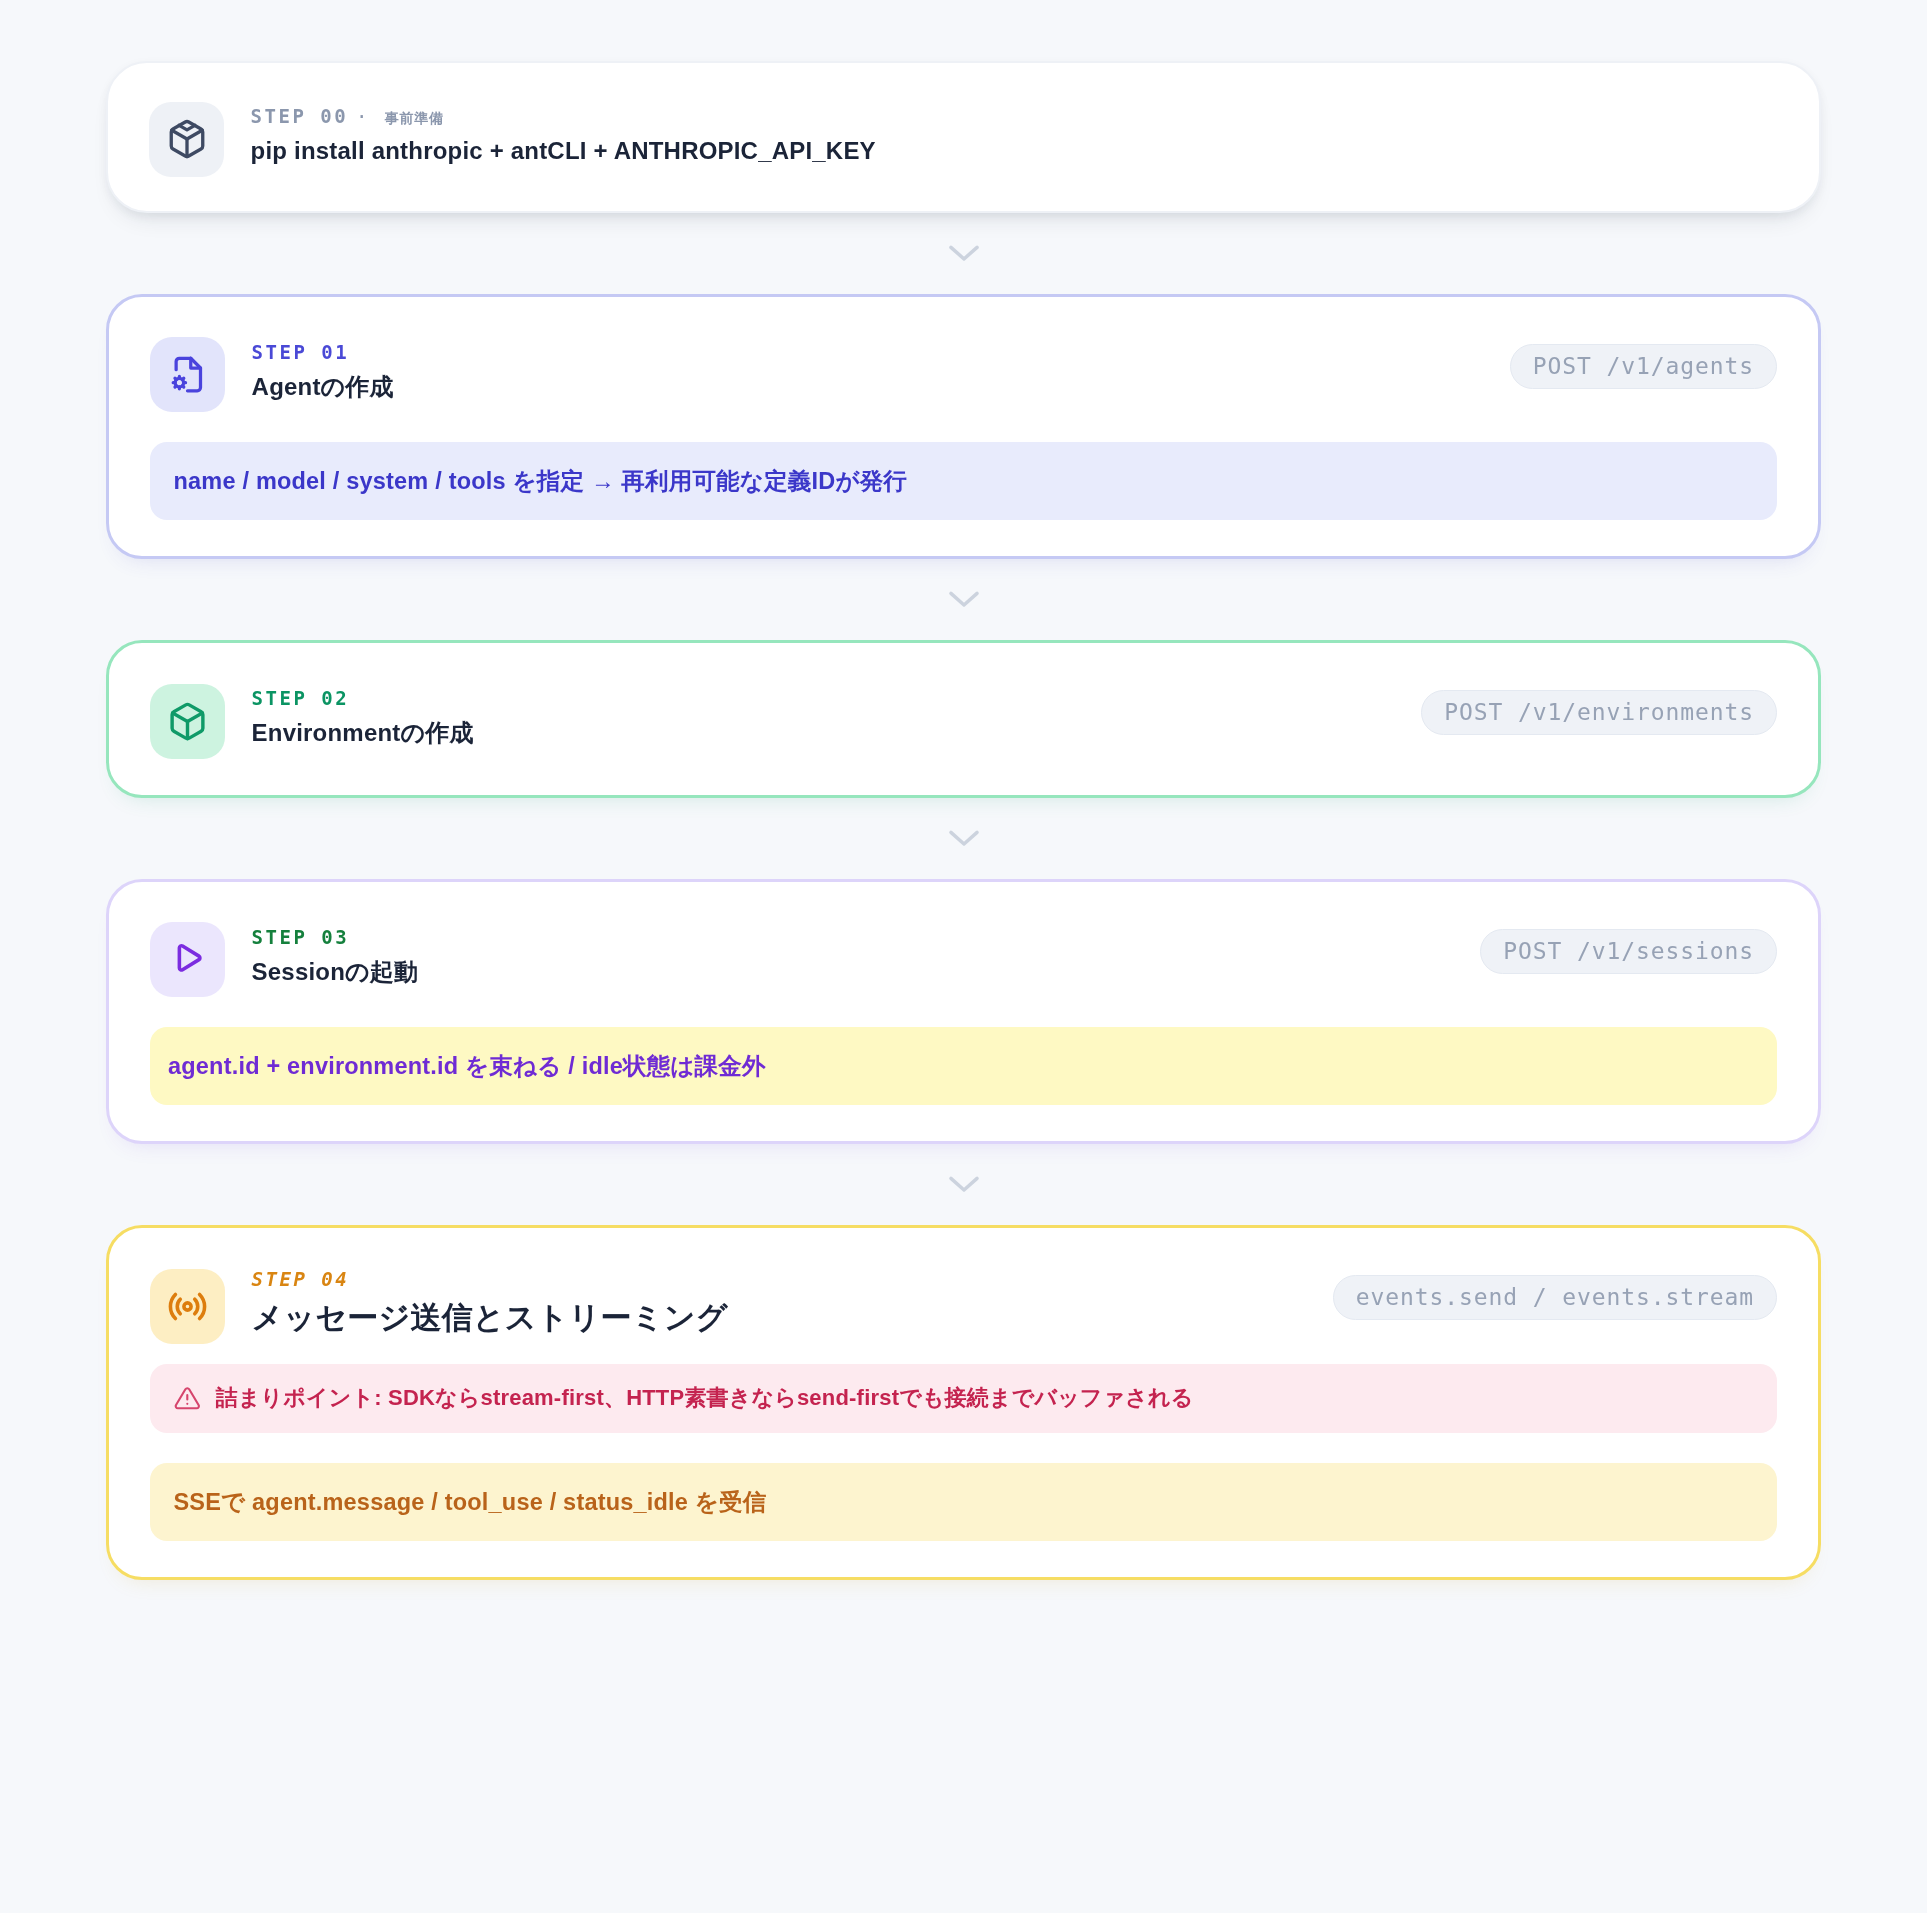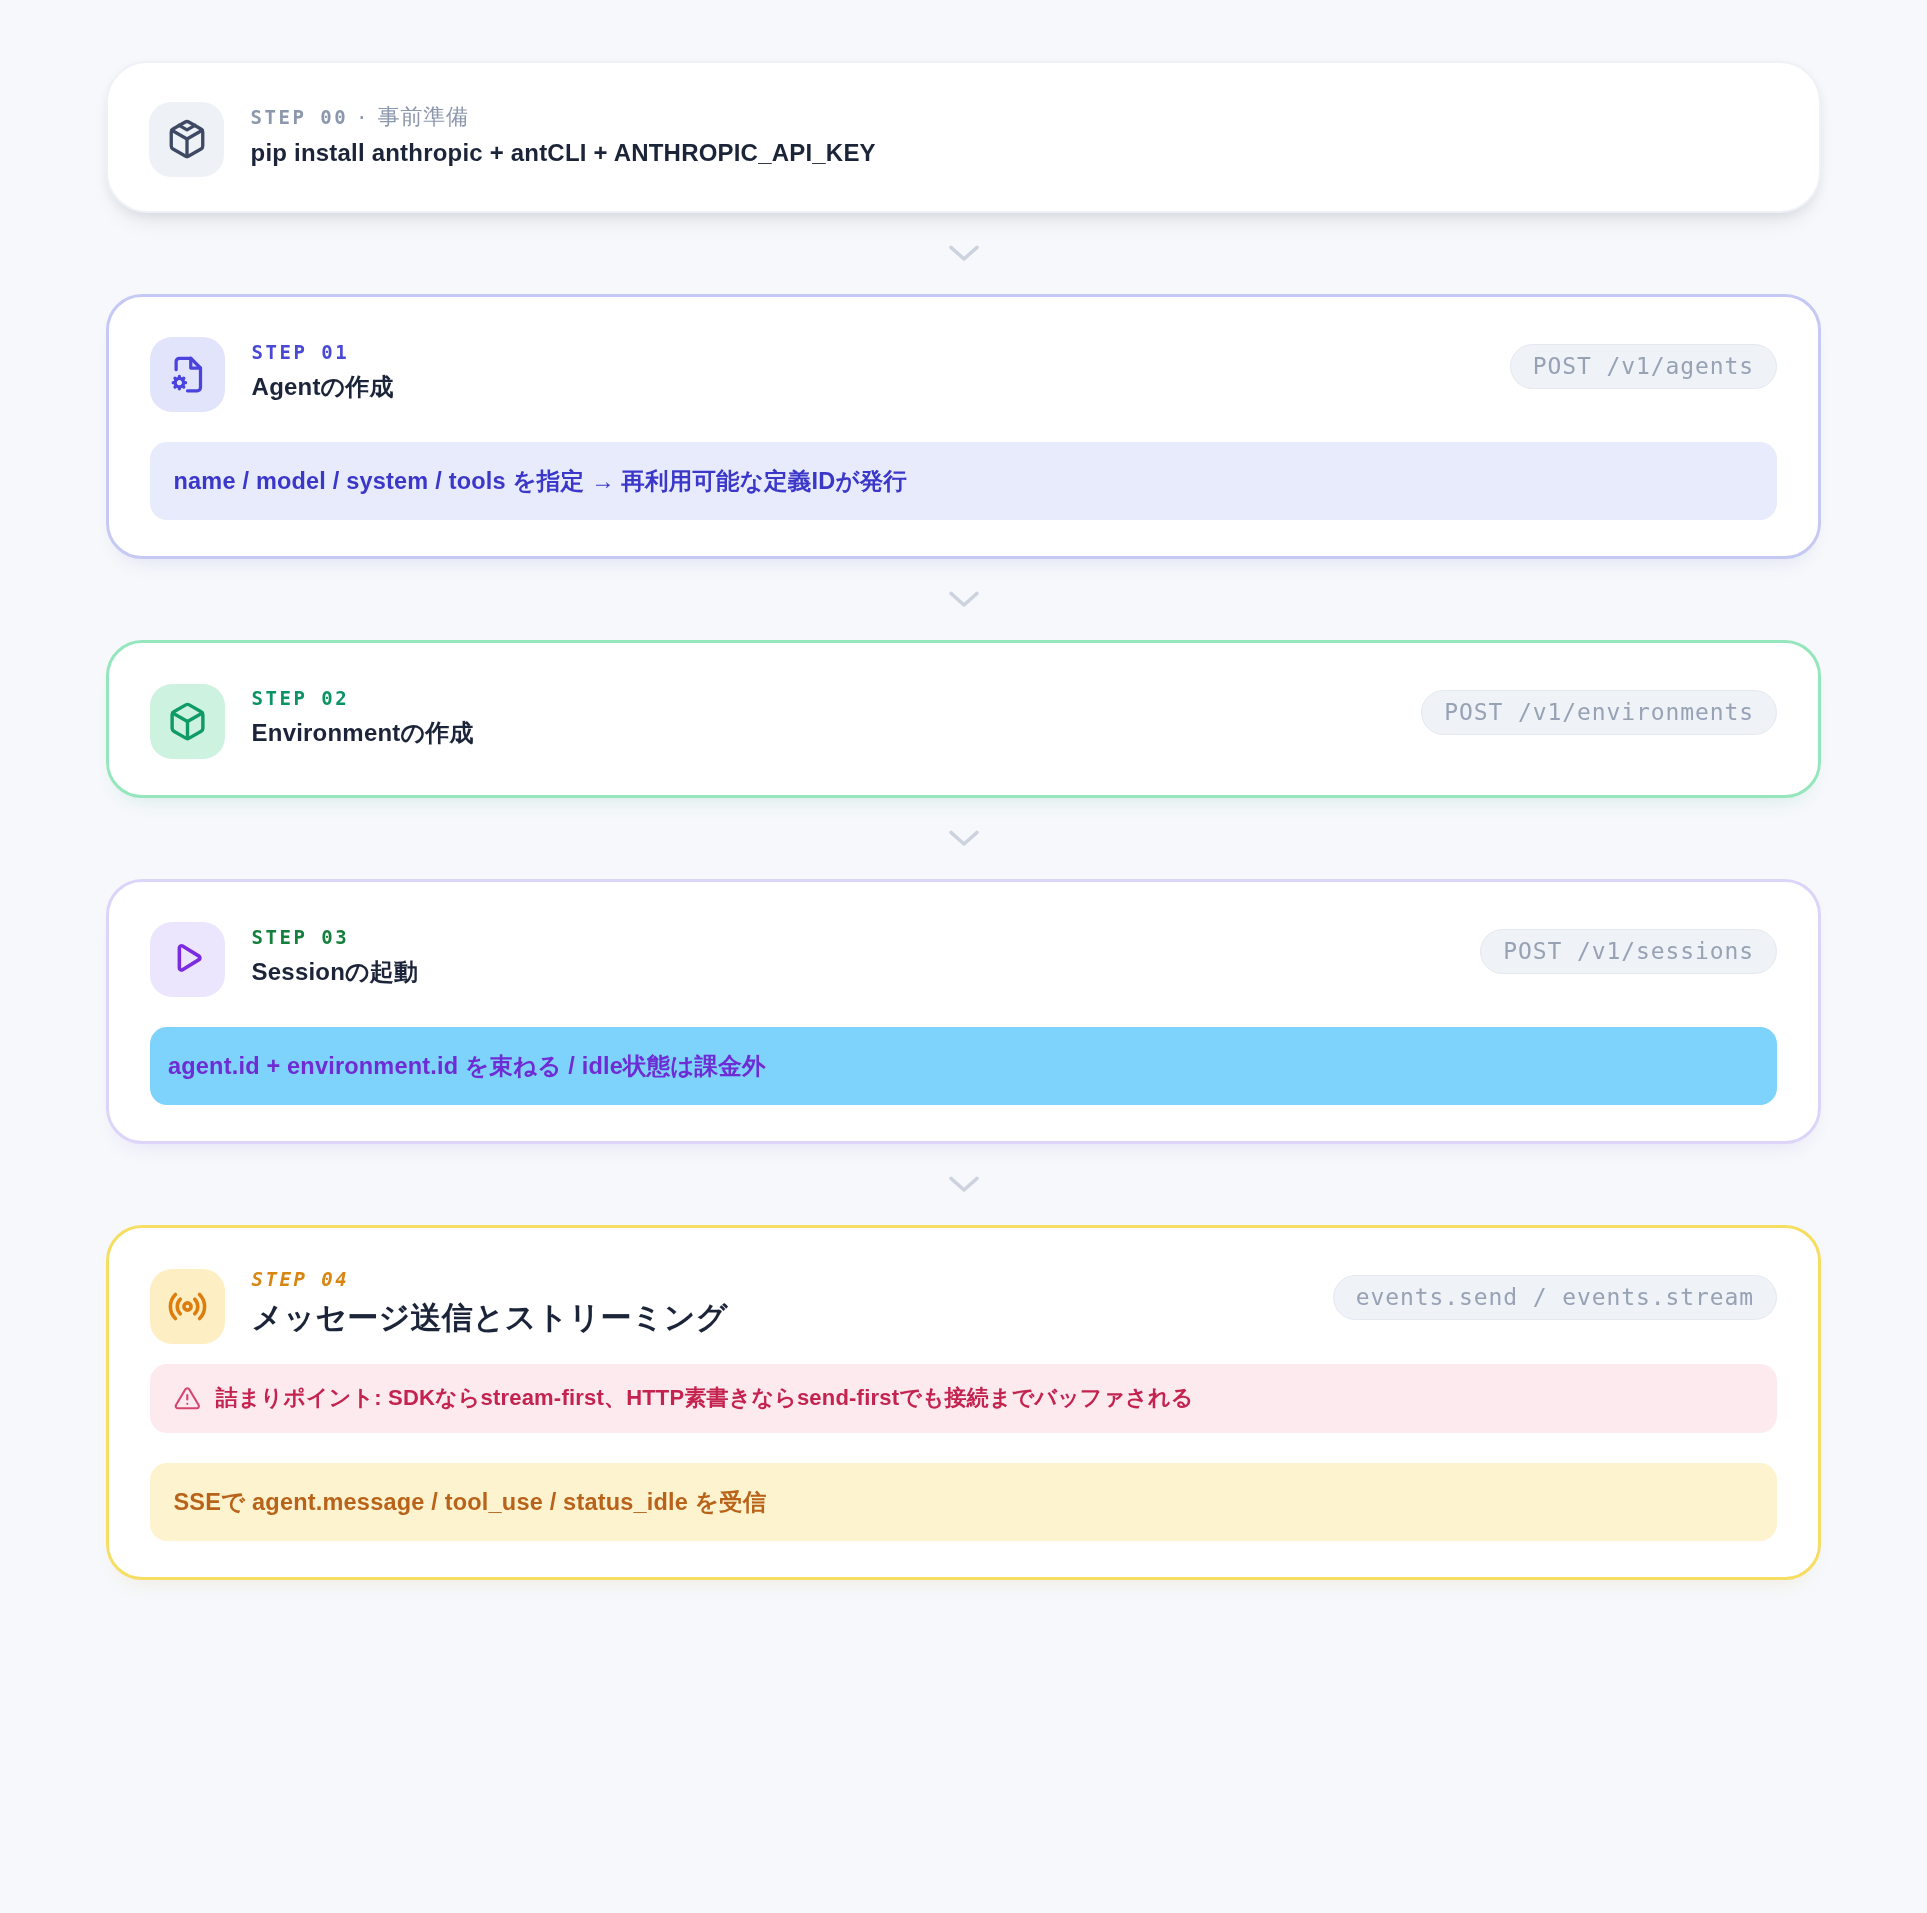--- a/index.html
+++ b/index.html
@@ -90,22 +90,23 @@
     letter-spacing: 2.5px;
     font-weight: 700;
     line-height: 1;
     margin-bottom: 11px;
     white-space: nowrap;
   }
   .eyebrow .sep { margin: 0 7.8px; font-weight: 400; }
   .eyebrow .sub {
     font-family: "Liberation Sans", "DejaVu Sans", sans-serif;
     letter-spacing: 0.8px;
-    font-size: 22px;
-    font-weight: 400;
+    font-size: 14px;
+    font-weight: 700;
+    margin-left: 7px;
   }
 
   .eyebrow.c-neutral { color: #8b97ad; }
   .eyebrow.c-indigo  { color: #4a49d6; }
   .eyebrow.c-green   { color: #0b9463; }
   .eyebrow.c-purple  { color: #15803d; }
   .eyebrow.c-amber   { color: #d98512; font-style: italic; }
 
   .title {
     font-size: 24px;
@@ -139,21 +140,21 @@
     margin-top: 30px;
     border-radius: 17px;
     padding: 23.5px 23.5px;
     font-size: 23.5px;
     font-weight: 700;
     line-height: 1.3;
     letter-spacing: 0.2px;
   }
   .note-indigo { background: #e8ebfc; color: #3b37c9; }
   .note-green  { background: #dcf6e8; color: #0a8f5f; }
-  .note-purple { background: #7dd3fc; color: #6f2bd4; padding-left: 18px; }
+  .note-purple { background: #fef9c3; color: #6f2bd4; padding-left: 18px; }
   .note-amber  { background: #fdf4cf; color: #b9631a; }
 
   .note.warn {
     margin-top: 20.3px;
     background: #fdeaef;
     color: #c4234f;
     display: flex;
     align-items: center;
     gap: 15.6px;
     font-size: 22px;

